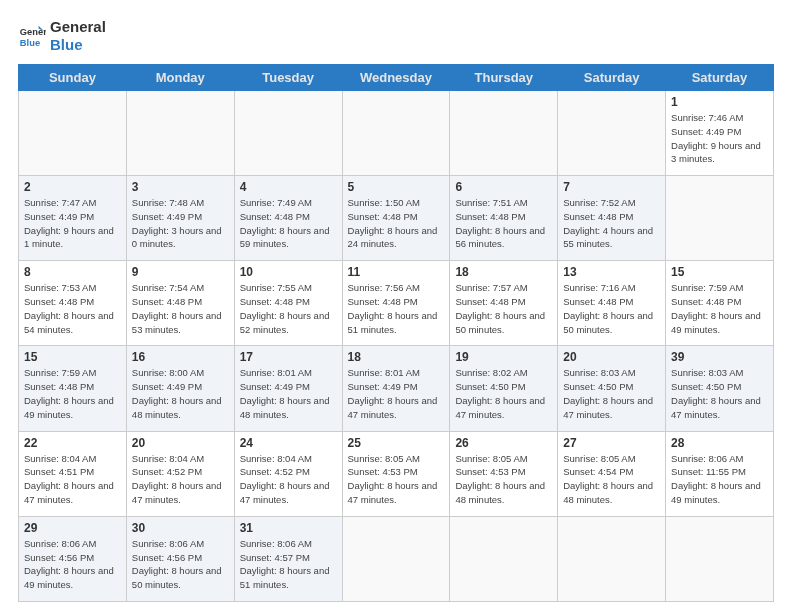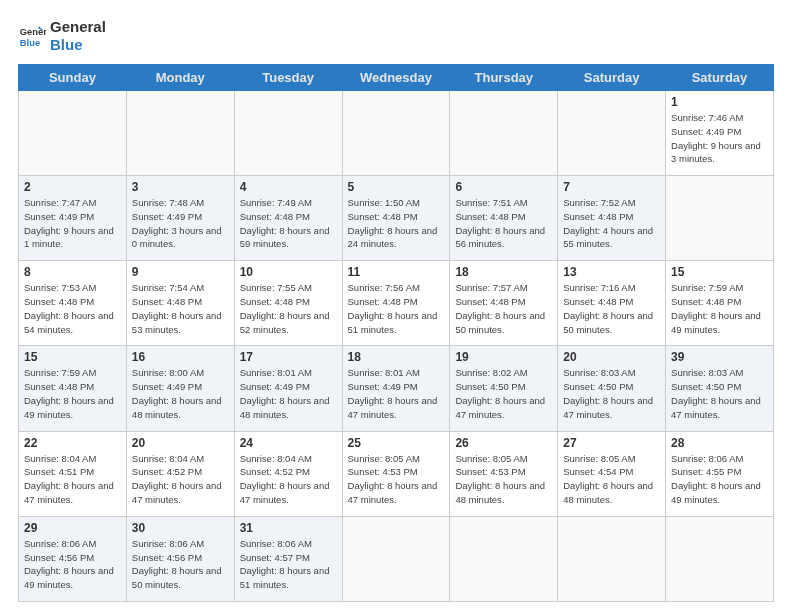--- a/index.html
+++ b/index.html
@@ -359,21 +359,21 @@
         <div class="day-info">
           <span>Sunrise: 8:05 AM</span><br>
           <span>Sunset: 4:54 PM</span><br>
           <span>Daylight: 8 hours and 48 minutes.</span>
         </div>
       </td>
           <td>
         <span class="day-num">28</span>
         <div class="day-info">
           <span>Sunrise: 8:06 AM</span><br>
-          <span>Sunset: 4:55 PM</span><br>
+          <span>Sunset: 11:55 PM</span><br>
           <span>Daylight: 8 hours and 49 minutes.</span>
         </div>
       </td>
         </tr>
         <tr>
           <td>
         <span class="day-num">29</span>
         <div class="day-info">
           <span>Sunrise: 8:06 AM</span><br>
           <span>Sunset: 4:56 PM</span><br>

